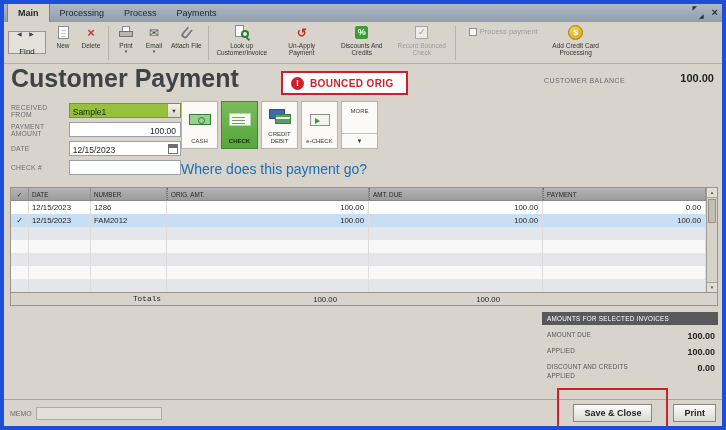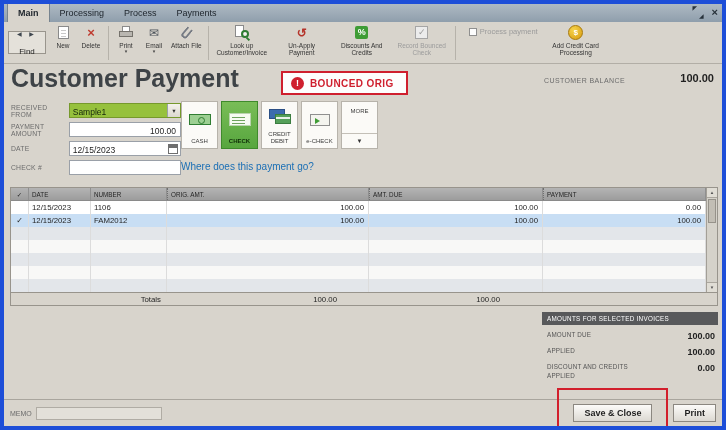--- a/index.html
+++ b/index.html
@@ -96,21 +96,21 @@
   .cards-icon { position:relative; width:22px; height:15px; }
   .card1 { position:absolute; left:0; top:0; width:16px; height:10px; background:#3c6cae; border:1px solid #2b4f85; }
   .card2 { position:absolute; right:0; bottom:0; width:16px; height:10px; background:#55a05a; border:1px solid #3b7d40; }
   .card2::before { content:""; position:absolute; left:0; right:0; top:2px; height:2px; background:#e8f2e8; }
   .echeck-icon { width:20px; height:12px; background:#f4f4ef; border:1px solid #8f8f8f; position:relative; }
   .echeck-icon::before { content:""; position:absolute; left:4px; top:3px; border-left:5px solid #3f9c35;
                          border-top:3px solid transparent; border-bottom:3px solid transparent; }
   .more-top { font-size:6px; color:#3c3c3c; margin-top:6px; }
   .more-arrow { width:100%; height:15px; border-top:1px solid #c3bfb7; display:flex; align-items:center; justify-content:center;
                 font-size:6px; color:#333; margin-top:auto; }
-  .paylink { position:absolute; left:177px; top:157px; font-size:10px; color:#1b6fb5; }
+  .paylink { position:absolute; left:177px; top:157px; font-size:14px; color:#1b6fb5; }
 
   
   .grid { position:absolute; left:6px; top:183px; width:708px; height:119px; border:1px solid #98948c; background:#fff; }
   .gh { display:flex; height:13px; width:695px; background:linear-gradient(#b4b4b4,#9c9c9c); border-bottom:1px solid #8a8a8a;
         font-size:6.3px; color:#252525; }
   .gh .c { display:flex; align-items:center; padding:0 3px; border-right:1px solid #8f8f8f; }
   .gh .c.dotted { border-left:1px dotted #6f6f6f; }
   .c-check { width:18px; justify-content:center; }
   .c-date { width:62px; }
   .c-num { width:76px; }
@@ -126,21 +126,21 @@
   .gr.lite { background:#f8f8f7; }
   .rowcheck { font-size:8px; }
   .vscroll { position:absolute; top:0; right:0; width:11px; height:104px; background:#d5d2ca; border-left:1px solid #a39f97; }
   .sbtn { height:10px; display:flex; align-items:center; justify-content:center; font-size:4.5px; color:#555;
           background:#e0ddd5; border-bottom:1px solid #aaa69e; }
   .sbtn.down { position:absolute; bottom:0; left:0; right:0; border-top:1px solid #aaa69e; border-bottom:none; }
   .sthumb { position:absolute; top:11px; left:1px; right:1px; height:24px; background:#c2beb5; border:1px solid #96928a; }
   .gtotals { position:absolute; left:0; top:104px; width:706px; height:13px; background:#d8d4cc; border-top:1px solid #98948c;
              display:flex; font-size:7.8px; color:#1f1f1f; }
   .gtotals .c { display:flex; align-items:center; padding:0 3px; }
-  .gtotals .tlab { justify-content:flex-end; padding-right:6px; }
+  .gtotals .tlab { justify-content:flex-end; padding-right:6px;font-family:Liberation Mono, monospace; }
 
   
   .summary { position:absolute; left:538px; top:308px; width:176px; }
   .sum-header { height:13px; background:#58595b; color:#fff; font-size:6.3px; letter-spacing:0.3px; display:flex;
                 align-items:center; padding-left:5px; }
   .sum-row { display:flex; justify-content:space-between; align-items:flex-start; padding:6px 3px 0 5px; }
   .sum-label { font-size:6.3px; color:#555; letter-spacing:0.2px; max-width:95px; line-height:1.35; }
   .sum-value { font-size:9px; font-weight:bold; color:#1f1f1f; }
 
   
@@ -356,21 +356,21 @@
       <div class="c c-num">NUMBER</div>
       <div class="c c-orig dotted">ORIG. AMT.</div>
       <div class="c c-due dotted">AMT. DUE</div>
       <div class="c c-pay dotted">PAYMENT</div>
     </div>
 
     <div class="gbody">
       <div class="gr">
         <div class="c c-check"></div>
         <div class="c c-date">12/15/2023</div>
-        <div class="c c-num">1106</div>
+        <div class="c c-num">1286</div>
         <div class="c c-orig right">100.00</div>
         <div class="c c-due right">100.00</div>
         <div class="c c-pay right">0.00</div>
       </div>
       <div class="gr selected">
         <div class="c c-check rowcheck">✓</div>
         <div class="c c-date">12/15/2023</div>
         <div class="c c-num">FAM2012</div>
         <div class="c c-orig right">100.00</div>
         <div class="c c-due right">100.00</div>

